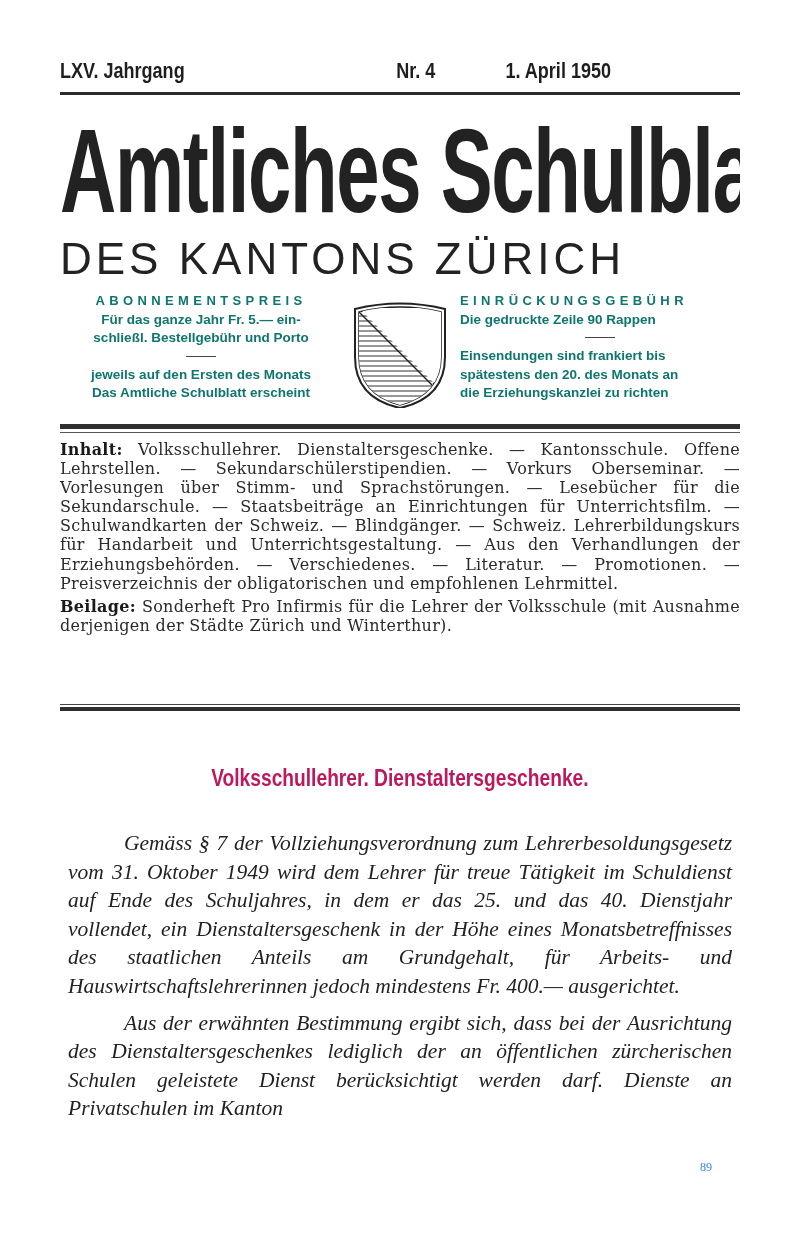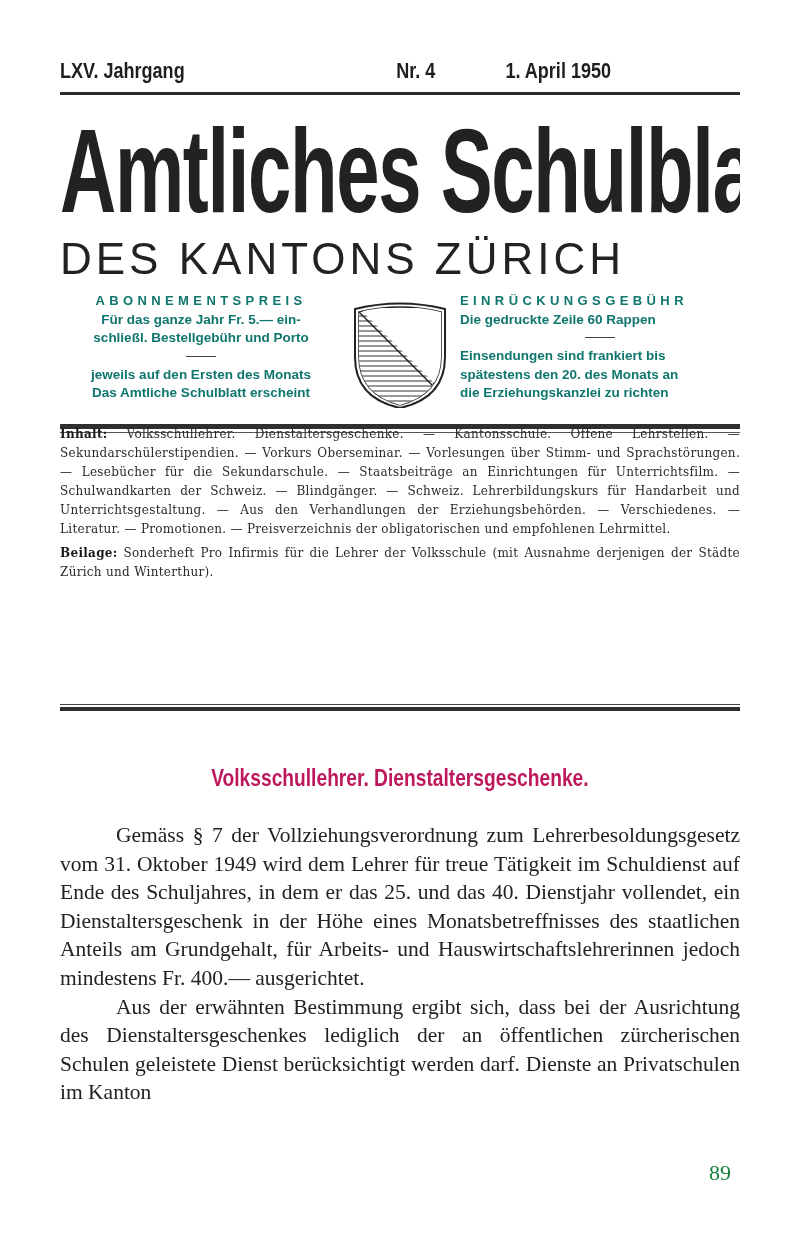--- a/index.html
+++ b/index.html
@@ -34,40 +34,40 @@
       font-size: 13.5px; font-weight: bold; line-height: 18.5px; color: #0f766e; }
     .info-left { left: 0; width: 282px; text-align: center; }
     .info-right { left: 400px; width: 280px; }
     .info .caps { letter-spacing: 4.4px; font-size: 13px; }
     .info .dash { display: block; width: 30px; height: 1px; background: #444; margin: 8px auto 9px; }
     .shield { position: absolute; top: 302px; left: 292px; width: 96px; height: 106px; }
 
     .rule-mid1 { position: absolute; top: 424px; left: 0; width: 680px; height: 5px; background: #2f2f2f; }
     .rule-mid2 { position: absolute; top: 432px; left: 0; width: 680px; height: 1px; background: #555; }
 
-    .contents { position: absolute; top: 425px; left: 0; width: 680px;
-      font-family: "DejaVu Serif", serif; font-size: 12px; line-height: 19.1px;
+    .contents { position: absolute; top: 440px; left: 0; width: 680px;
+      font-family: "DejaVu Serif", serif; font-size: 16px; line-height: 19.1px;
       text-align: justify; color: #2a2a2a; letter-spacing: 0.3px; }
     .contents b { font-weight: bold; color: #1a1a1a; }
     .beilage { margin-top: 4px; }
 
     .rule-bot1 { position: absolute; top: 704px; left: 0; width: 680px; height: 1px; background: #444; }
     .rule-bot2 { position: absolute; top: 707px; left: 0; width: 680px; height: 4px; background: #2f2f2f; }
 
     .article-title { position: absolute; top: 764px; left: 0; width: 680px; text-align: center;
       font-family: "Liberation Sans", sans-serif; font-weight: bold; font-size: 24px; color: #be185d; }
     .article-title span { display: inline-block; transform: scaleX(0.8); }
 
     .body-text { position: absolute; top: 821px; left: 0; width: 680px;
       font-family: "Liberation Serif", serif; font-size: 21.5px; line-height: 28.6px;
       text-align: justify; color: #222; }
-    .body-text p { margin: 0; text-indent: 56px; }
+    .body-text p { margin: 8px; text-indent: 56px; font-style: italic; }
 
-    .page-number { position: absolute; top: 1160px; left: 640px; width: 40px; text-align: center;
-      font-family: "Liberation Serif", serif; font-size: 22px; color: #15803d; }
+    .page-number { position: absolute; top: 1160px; left: 640px; width: 40px; text-align: left;
+      font-family: "Liberation Serif", serif; font-size: 12px; color: #3b82f6; }
   </style>
 </head>
 <body>
 
 <div class="page">
 
   <div class="topline">
     <span class="tl-left">LXV. Jahrgang</span>
     <span class="tl-mid">Nr. 4</span>
     <span class="tl-right" style="transform: translateX(-100%);">1. April 1950</span>
@@ -118,21 +118,21 @@
         <line x1="0" y1="94" x2="96" y2="94"></line>
           <line x1="0" y1="99" x2="96" y2="99"></line>
       </g>
       <polygon points="7,6 96,6 96,95" fill="#fff"></polygon>
       <line x1="7" y1="10" x2="89" y2="92" stroke="#222" stroke-width="1.5"></line>
     </g>
   </svg>
 
   <div class="info info-right">
     <div class="caps">EINRÜCKUNGSGEBÜHR</div>
-    <div>Die gedruckte Zeile 60 Rappen</div>
+    <div>Die gedruckte Zeile 90 Rappen</div>
     <span class="dash"></span>
     <div>Einsendungen sind frankiert bis</div>
     <div>spätestens den 20. des Monats an</div>
     <div>die Erziehungskanzlei zu richten</div>
   </div>
 
   <div class="rule-mid1"></div>
   <div class="rule-mid2"></div>
 
   <div class="contents">

